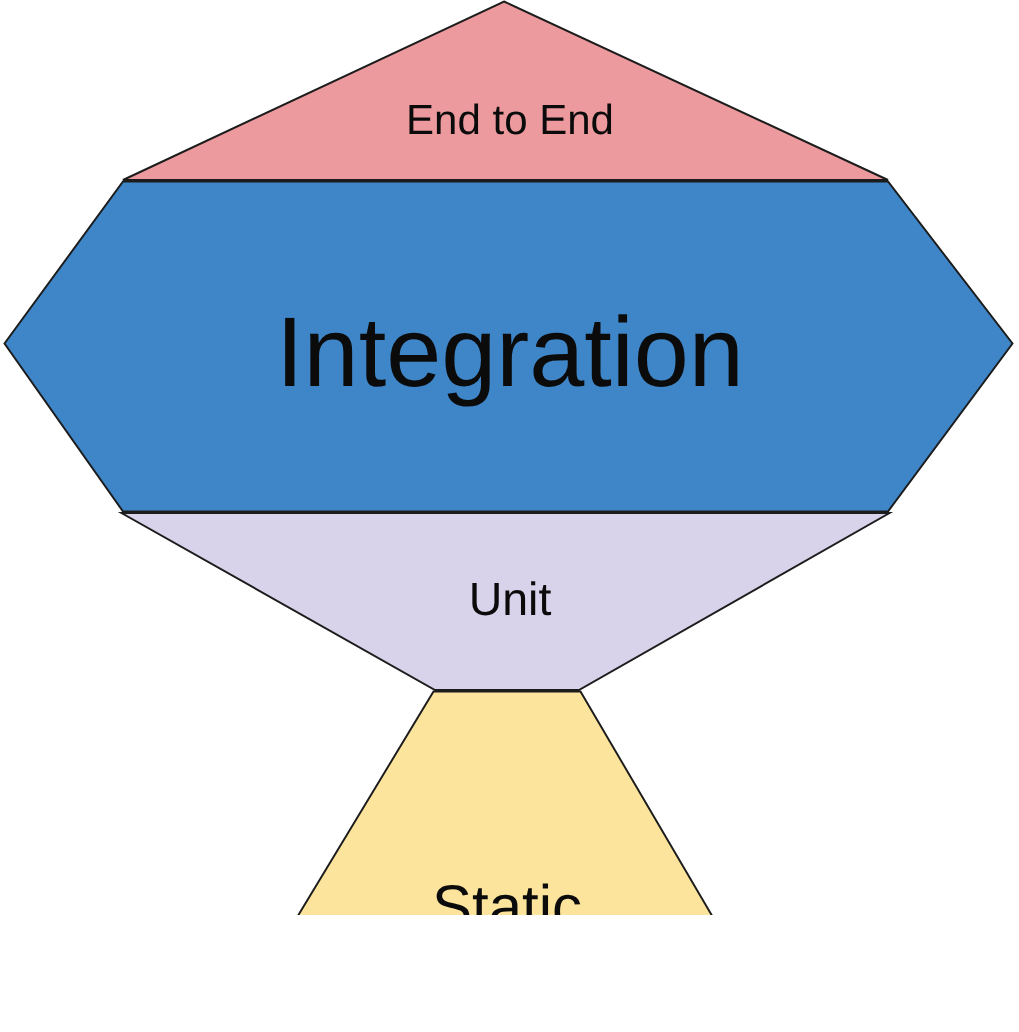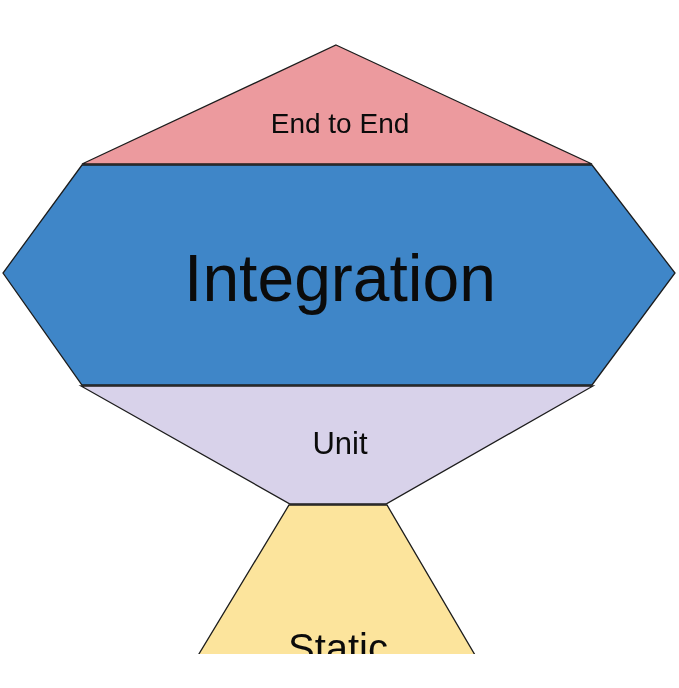--- a/index.html
+++ b/index.html
@@ -7,21 +7,20 @@
     padding: 0;
     background: #ffffff;
   }
   .canvas {
     position: relative;
     width: 679px;
     height: 610px;
     background: #ffffff;
     overflow: hidden;
     font-family: "Liberation Sans", sans-serif;
-    margin-top: 44px;
   }
   svg {
     display: block;
   }
   svg text {
     font-family: "Liberation Sans", sans-serif;
     font-weight: 400;
   }
 </style>
 </head>

